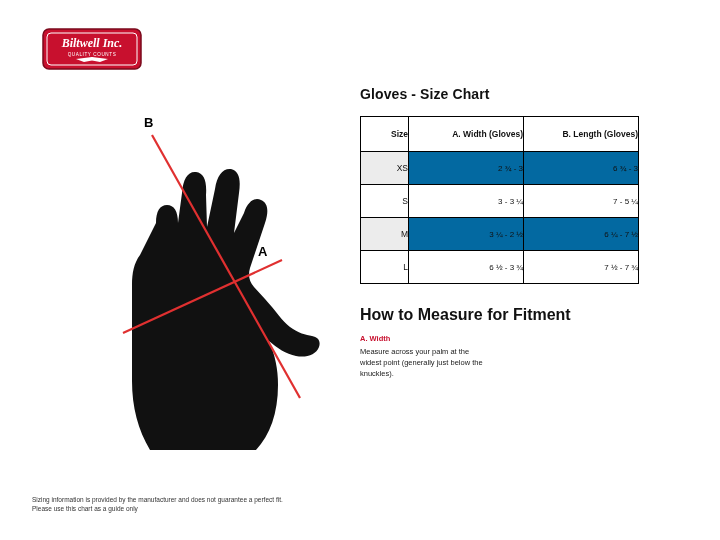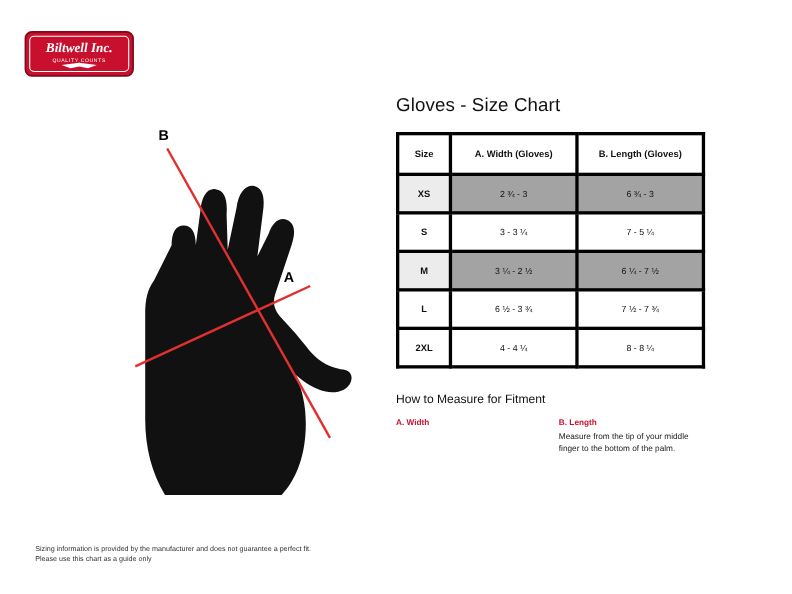--- a/index.html
+++ b/index.html
@@ -12,21 +12,21 @@
     height: 540px;
     position: relative;
     font-family: "Liberation Sans", sans-serif;
     color: #111111;
     overflow: hidden;
   }
 
   
   .logo {
     position: absolute;
-    left: 22px;
+    left: 42px;
     top: 28px;
     width: 100px;
     height: 42px;
   }
   .logo svg { display: block; }
 
   
   .hand-wrap {
     position: absolute;
     left: 60px;
@@ -45,80 +45,81 @@
   .label-a { left: 198px; top: 139px; }
 
   
   .right-col {
     position: absolute;
     left: 360px;
     top: 86px;
     width: 278px;
   }
   .section-title {
-    font-size: 17px;
-    font-weight: normal;
+    font-size: 14px;
+    font-weight: bold;
     color: #111111;
     margin: 0 0 14px 0;
     letter-spacing: 0.1px;
   }
 
   
   table.size-chart {
     border-collapse: collapse;
     width: 278px;
     table-layout: fixed;
   }
   table.size-chart th,
   table.size-chart td {
-    border: 3px solid #000000;
-    text-align: center;
+    border: 1px solid #000000;
+    text-align: right;
     vertical-align: middle;
     padding: 0;
     height: 32px;
   }
   table.size-chart th {
     background: #ffffff;
     font-size: 8.5px;
     font-weight: bold;
     color: #111111;
     height: 34px;
   }
   table.size-chart td.size-col {
     font-size: 8.5px;
-    font-weight: bold;
+    font-weight: normal;
     background: #ffffff;
   }
   table.size-chart td.val {
     font-size: 8px;
     font-weight: normal;
     color: #111111;
   }
   table.size-chart tr.shaded td {
-    background: #a3a3a3;
+    background: #0369a1;
   }
   table.size-chart tr.shaded td.size-col {
     background: #ececec;
   }
   col.c-size { width: 48px; }
   col.c-w { width: 115px; }
   col.c-l { width: 115px; }
 
   
   .howto {
     margin-top: 22px;
   }
   .howto-title {
-    font-size: 11px;
-    font-weight: normal;
+    font-size: 16px;
+    font-weight: bold;
     margin: 0 0 10px 0;
   }
   .howto-cols {
     display: flex;
     gap: 18px;
+    flex-direction: column;
   }
   .howto-col { width: 130px; }
   .howto-head {
     font-size: 7.5px;
     font-weight: bold;
     color: #c8102e;
     margin: 0 0 4px 0;
   }
   .howto-body {
     font-size: 7.5px;
@@ -227,37 +228,29 @@
       <tr class="shaded">
         <td class="size-col">M</td>
         <td class="val">3 ¼ - 2 ½</td>
         <td class="val">6 ¼ - 7 ½</td>
       </tr>
       <tr>
         <td class="size-col">L</td>
         <td class="val">6 ½ - 3 ¾</td>
         <td class="val">7 ½ - 7 ¾</td>
       </tr>
-      <tr>
-        <td class="size-col">2XL</td>
-        <td class="val">4 - 4 ¼</td>
-        <td class="val">8 - 8 ¼</td>
-      </tr>
     </tbody>
   </table>
 
   <div class="howto">
     <h3 class="howto-title">How to Measure for Fitment</h3>
     <div class="howto-cols">
       <div class="howto-col">
         <p class="howto-head">A. Width</p>
-      </div>
-      <div class="howto-col">
-        <p class="howto-head">B. Length</p>
-        <p class="howto-body">Measure from the tip of your middle finger to the bottom of the palm.</p>
+        <p class="howto-body">Measure across your palm at the widest point (generally just below the knuckles).</p>
       </div>
     </div>
   </div>
 </div>
 
 <div class="footer">
   <p>Sizing information is provided by the manufacturer and does not guarantee a perfect fit.</p>
   <p>Please use this chart as a guide only</p>
 </div>
 

